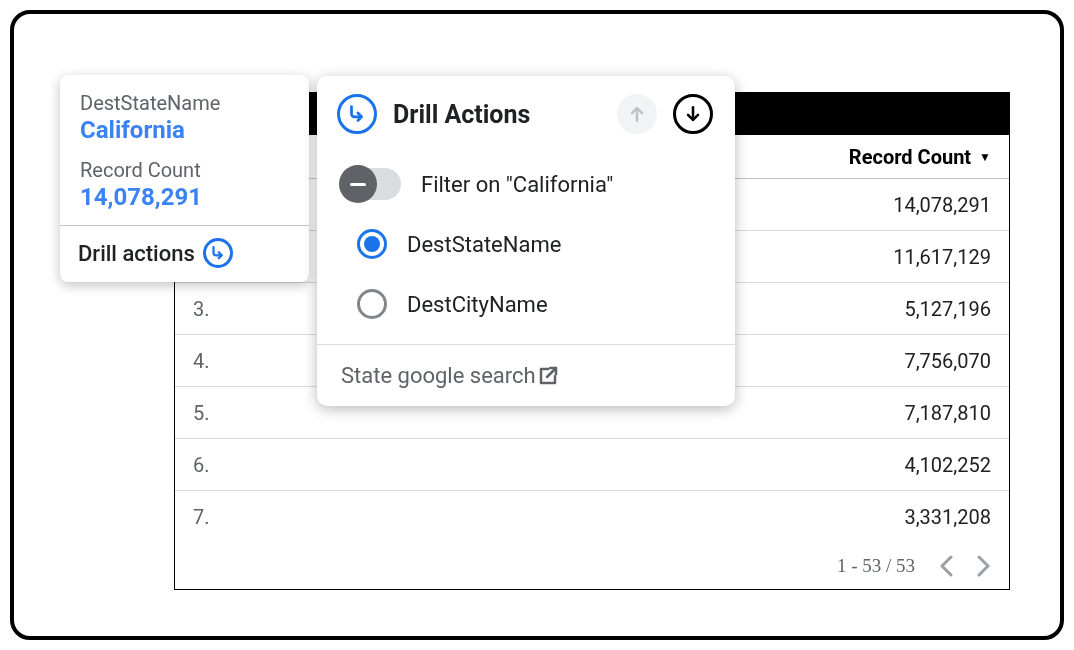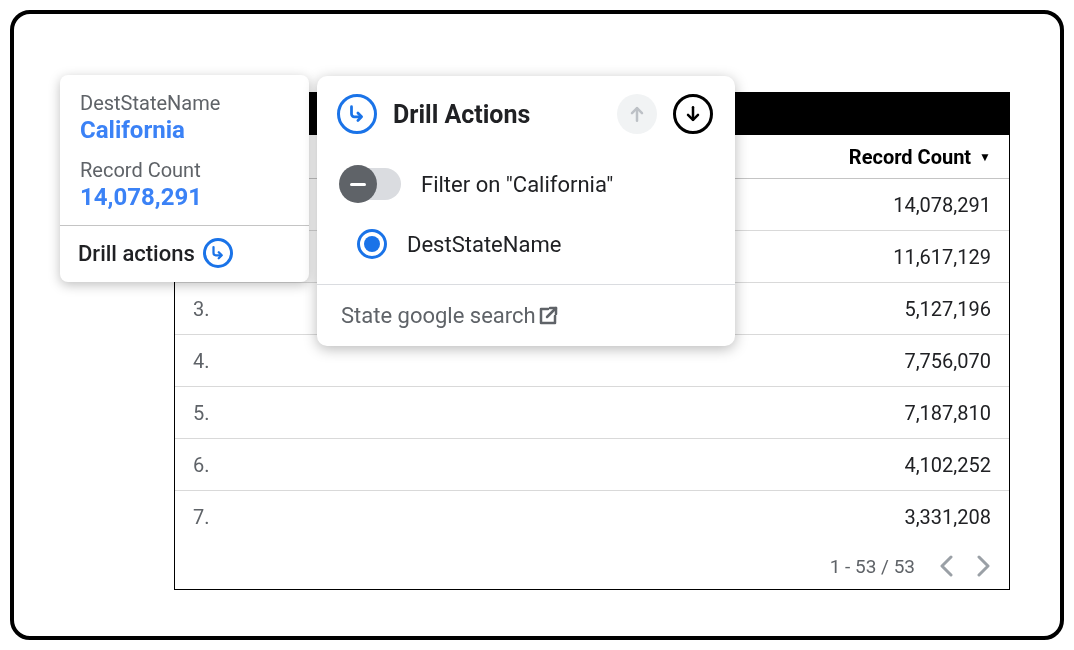--- a/index.html
+++ b/index.html
@@ -77,20 +77,21 @@
   }
   .table-footer {
     height: 46px;
     display: flex;
     align-items: center;
     justify-content: flex-end;
     gap: 24px;
     padding: 0 18px;
     font-size: 19px;
     color: #5f6368;
+    font-family: Liberation Serif, serif;
   }
   .pager-btn {
     color: #9aa0a6;
     font-size: 20px;
     cursor: pointer;
   }
 
   
   .tooltip-card {
     position: absolute;
@@ -360,20 +361,24 @@
                 <span class="minus"></span>
               </span>
           </span>
           <span>Filter on "California"</span>
         </div>
 
         <div class="drill-row">
           <span class="radio sel"></span>
           <span>DestStateName</span>
         </div>
+        <div class="drill-row">
+          <span class="radio unsel"></span>
+          <span>DestCityName</span>
+        </div>
       </div>
 
       <div class="drill-footer">
         <span>State google search</span>
         <span>
           <svg width="24" height="24" viewBox="0 0 24 24">
               <path d="M5 5 h7 M5 5 v14 h14 v-7" stroke="#5f6368" stroke-width="2.5" fill="none" stroke-linecap="round" stroke-linejoin="round"></path>
               <path d="M14 4 h6 v6" stroke="#5f6368" stroke-width="2.5" fill="none" stroke-linecap="round" stroke-linejoin="round"></path>
               <path d="M20 4 L11 13" stroke="#5f6368" stroke-width="2.5" fill="none" stroke-linecap="round"></path>
             </svg>

